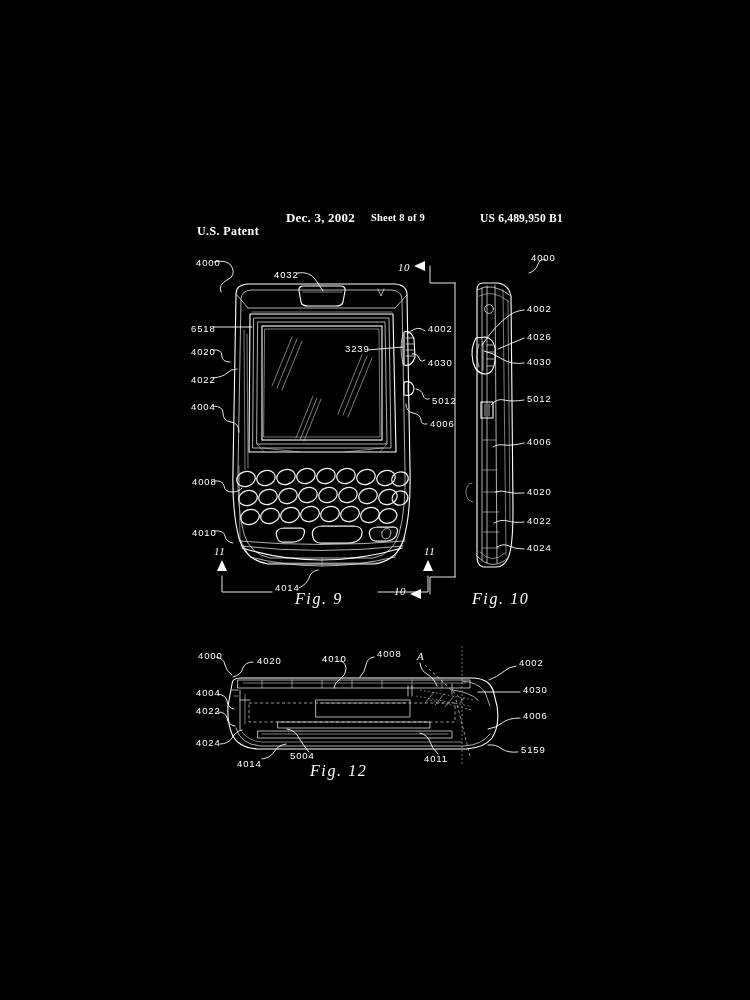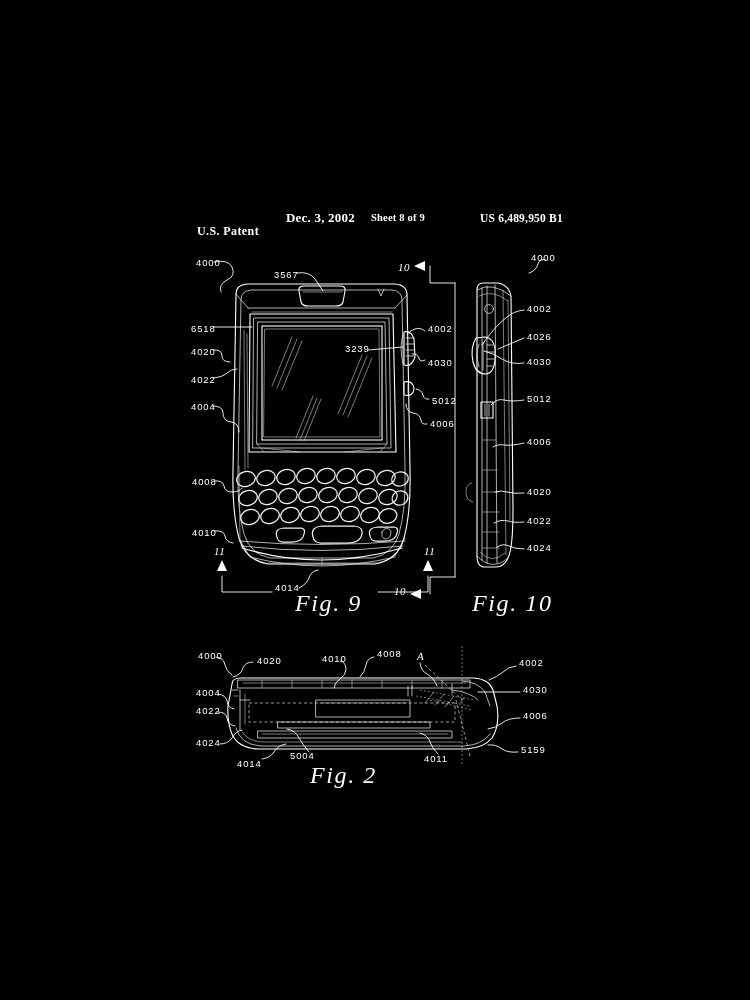--- a/index.html
+++ b/index.html
@@ -76,21 +76,21 @@
     white-space: nowrap;
     line-height: 10px;
   }
   .ref.big { font-size: 11px; font-style: italic; font-family: "Liberation Serif", serif; letter-spacing: .5px; text-align: center;}
 
   
   .cap {
     position: absolute;
     font-family: "Liberation Serif", serif;
     font-style: italic;
-    font-size: 24px;
+    font-size: 16px;
     letter-spacing: 1.6px;
     color: #ffffff;
     white-space: nowrap;
   }
   .cap-9  { left: 295px; top: 590px; }
   .cap-10 { left: 472px; top: 590px; }
   .cap-11 { left: 310px; top: 762px; }
 </style>
 </head>
 <body>
@@ -385,21 +385,21 @@
         <path d="M438,754 q-6,-6 -8,-12 q-2,-7 -10,-9"></path>
       </g>
     </g>
 
   </svg>
   </div>
 
   <div class="refs">
 
     <span class="ref" style="left:196px;top:258px">4000</span>
-    <span class="ref" style="left:274px;top:270px">3567</span>
+    <span class="ref" style="left:274px;top:270px">4032</span>
     <span class="ref big" style="left:398px;top:262px">10</span>
     <span class="ref" style="left:191px;top:324px">6518</span>
     <span class="ref" style="left:191px;top:347px">4020</span>
     <span class="ref" style="left:191px;top:375px">4022</span>
     <span class="ref" style="left:191px;top:402px">4004</span>
     <span class="ref" style="left:192px;top:477px">4008</span>
     <span class="ref" style="left:192px;top:528px">4010</span>
     <span class="ref" style="left:428px;top:324px">4002</span>
     <span class="ref" style="left:345px;top:344px">3239</span>
     <span class="ref" style="left:428px;top:358px">4030</span>
@@ -432,15 +432,15 @@
     <span class="ref" style="left:523px;top:711px">4006</span>
     <span class="ref" style="left:196px;top:738px">4024</span>
     <span class="ref" style="left:521px;top:745px">5159</span>
     <span class="ref" style="left:290px;top:751px">5004</span>
     <span class="ref" style="left:237px;top:759px">4014</span>
     <span class="ref" style="left:424px;top:754px">4011</span>
   </div>
 
   <div class="cap cap-9">Fig. 9</div>
   <div class="cap cap-10">Fig. 10</div>
-  <div class="cap cap-11">Fig. 2</div>
+  <div class="cap cap-11">Fig. 12</div>
 
 </div>
 
 </body></html>

